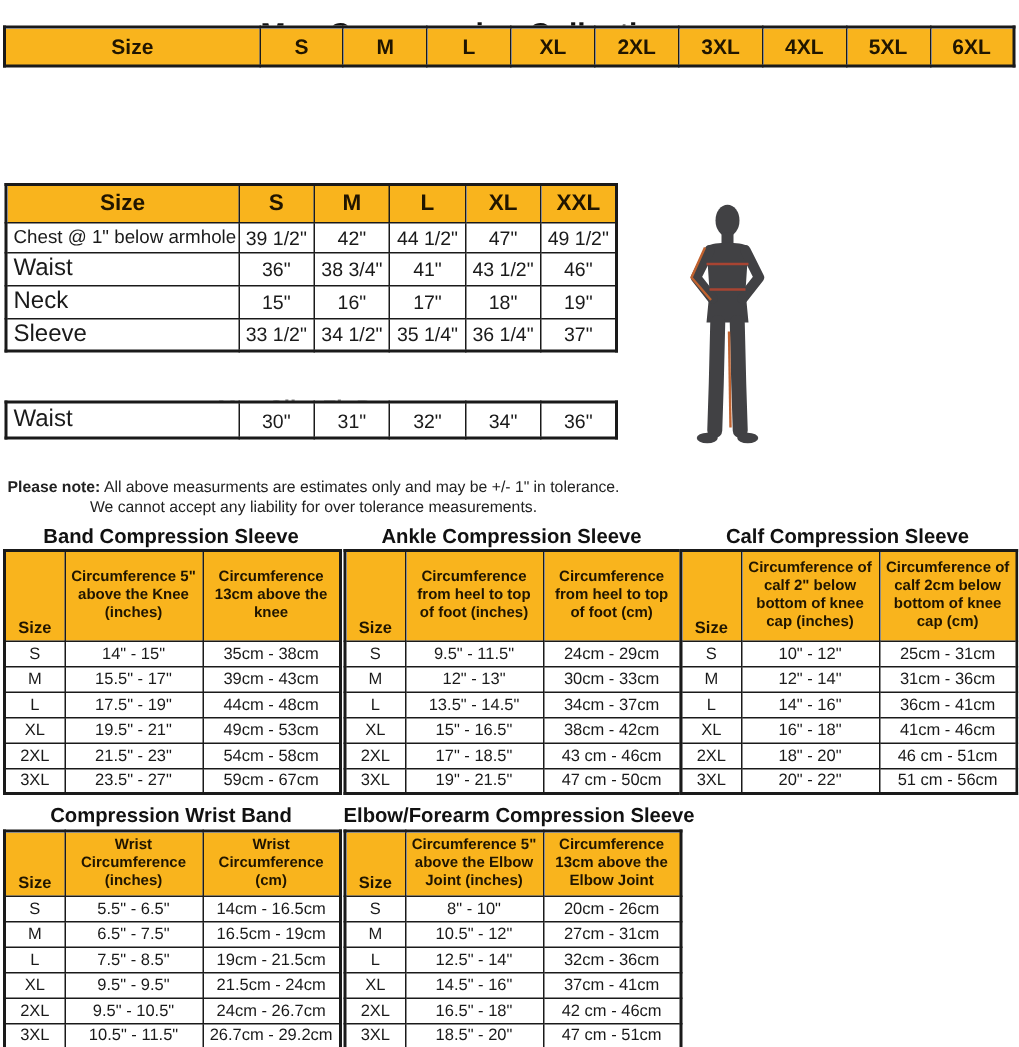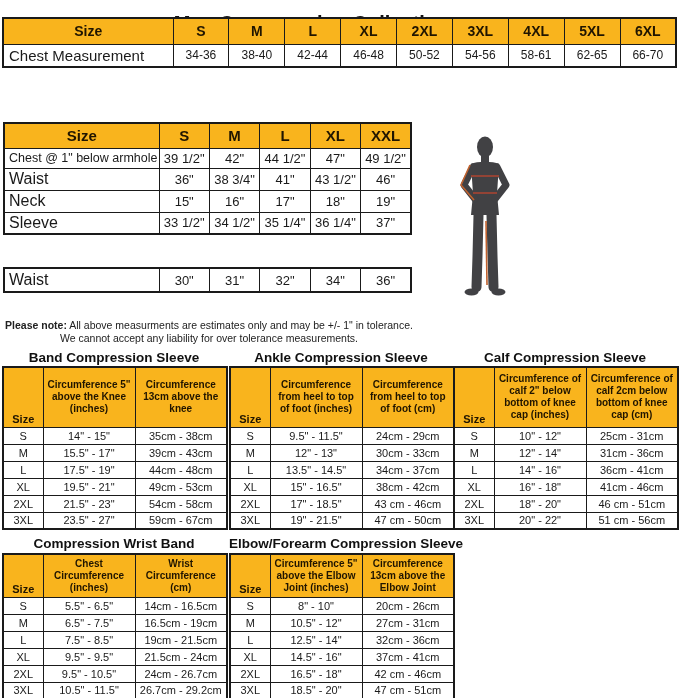--- a/index.html
+++ b/index.html
@@ -92,32 +92,20 @@
           <th>L</th>
           <th>XL</th>
           <th>2XL</th>
           <th>3XL</th>
           <th>4XL</th>
           <th>5XL</th>
           <th>6XL</th>
         </tr>
       </thead>
       <tbody>
-        <tr>
-          <td class="c0">Chest Measurement</td>
-          <td class="cv">34-36</td>
-          <td class="cv">38-40</td>
-          <td class="cv">42-44</td>
-          <td class="cv">46-48</td>
-          <td class="cv">50-52</td>
-          <td class="cv">54-56</td>
-          <td class="cv">58-61</td>
-          <td class="cv">62-65</td>
-          <td class="cv">66-70</td>
-        </tr>
       </tbody>
     </table>
 
   <div class="title t2">Men Slim Fit Collection</div>
   <table class="tbl t-slim">
     <colgroup>
         <col style="width:155px">
         <col>
         <col>
         <col>
@@ -372,21 +360,21 @@
   <div class="title ts ti-wrist">Compression Wrist Band</div>
   <table class="tbl small t-wrist">
     <colgroup>
         <col style="width:40px">
         <col style="width:92px">
         <col style="width:92px">
       </colgroup>
   <thead>
         <tr>
           <th>Size</th>
-          <th>Chest Circumference (inches)</th>
+          <th>Wrist Circumference (inches)</th>
           <th>Wrist Circumference (cm)</th>
         </tr>
       </thead>
       <tbody>
         <tr>
           <td class="c0">S</td>
           <td class="cv">5.5" - 6.5"</td>
           <td class="cv">14cm - 16.5cm</td>
         </tr>
         <tr>

